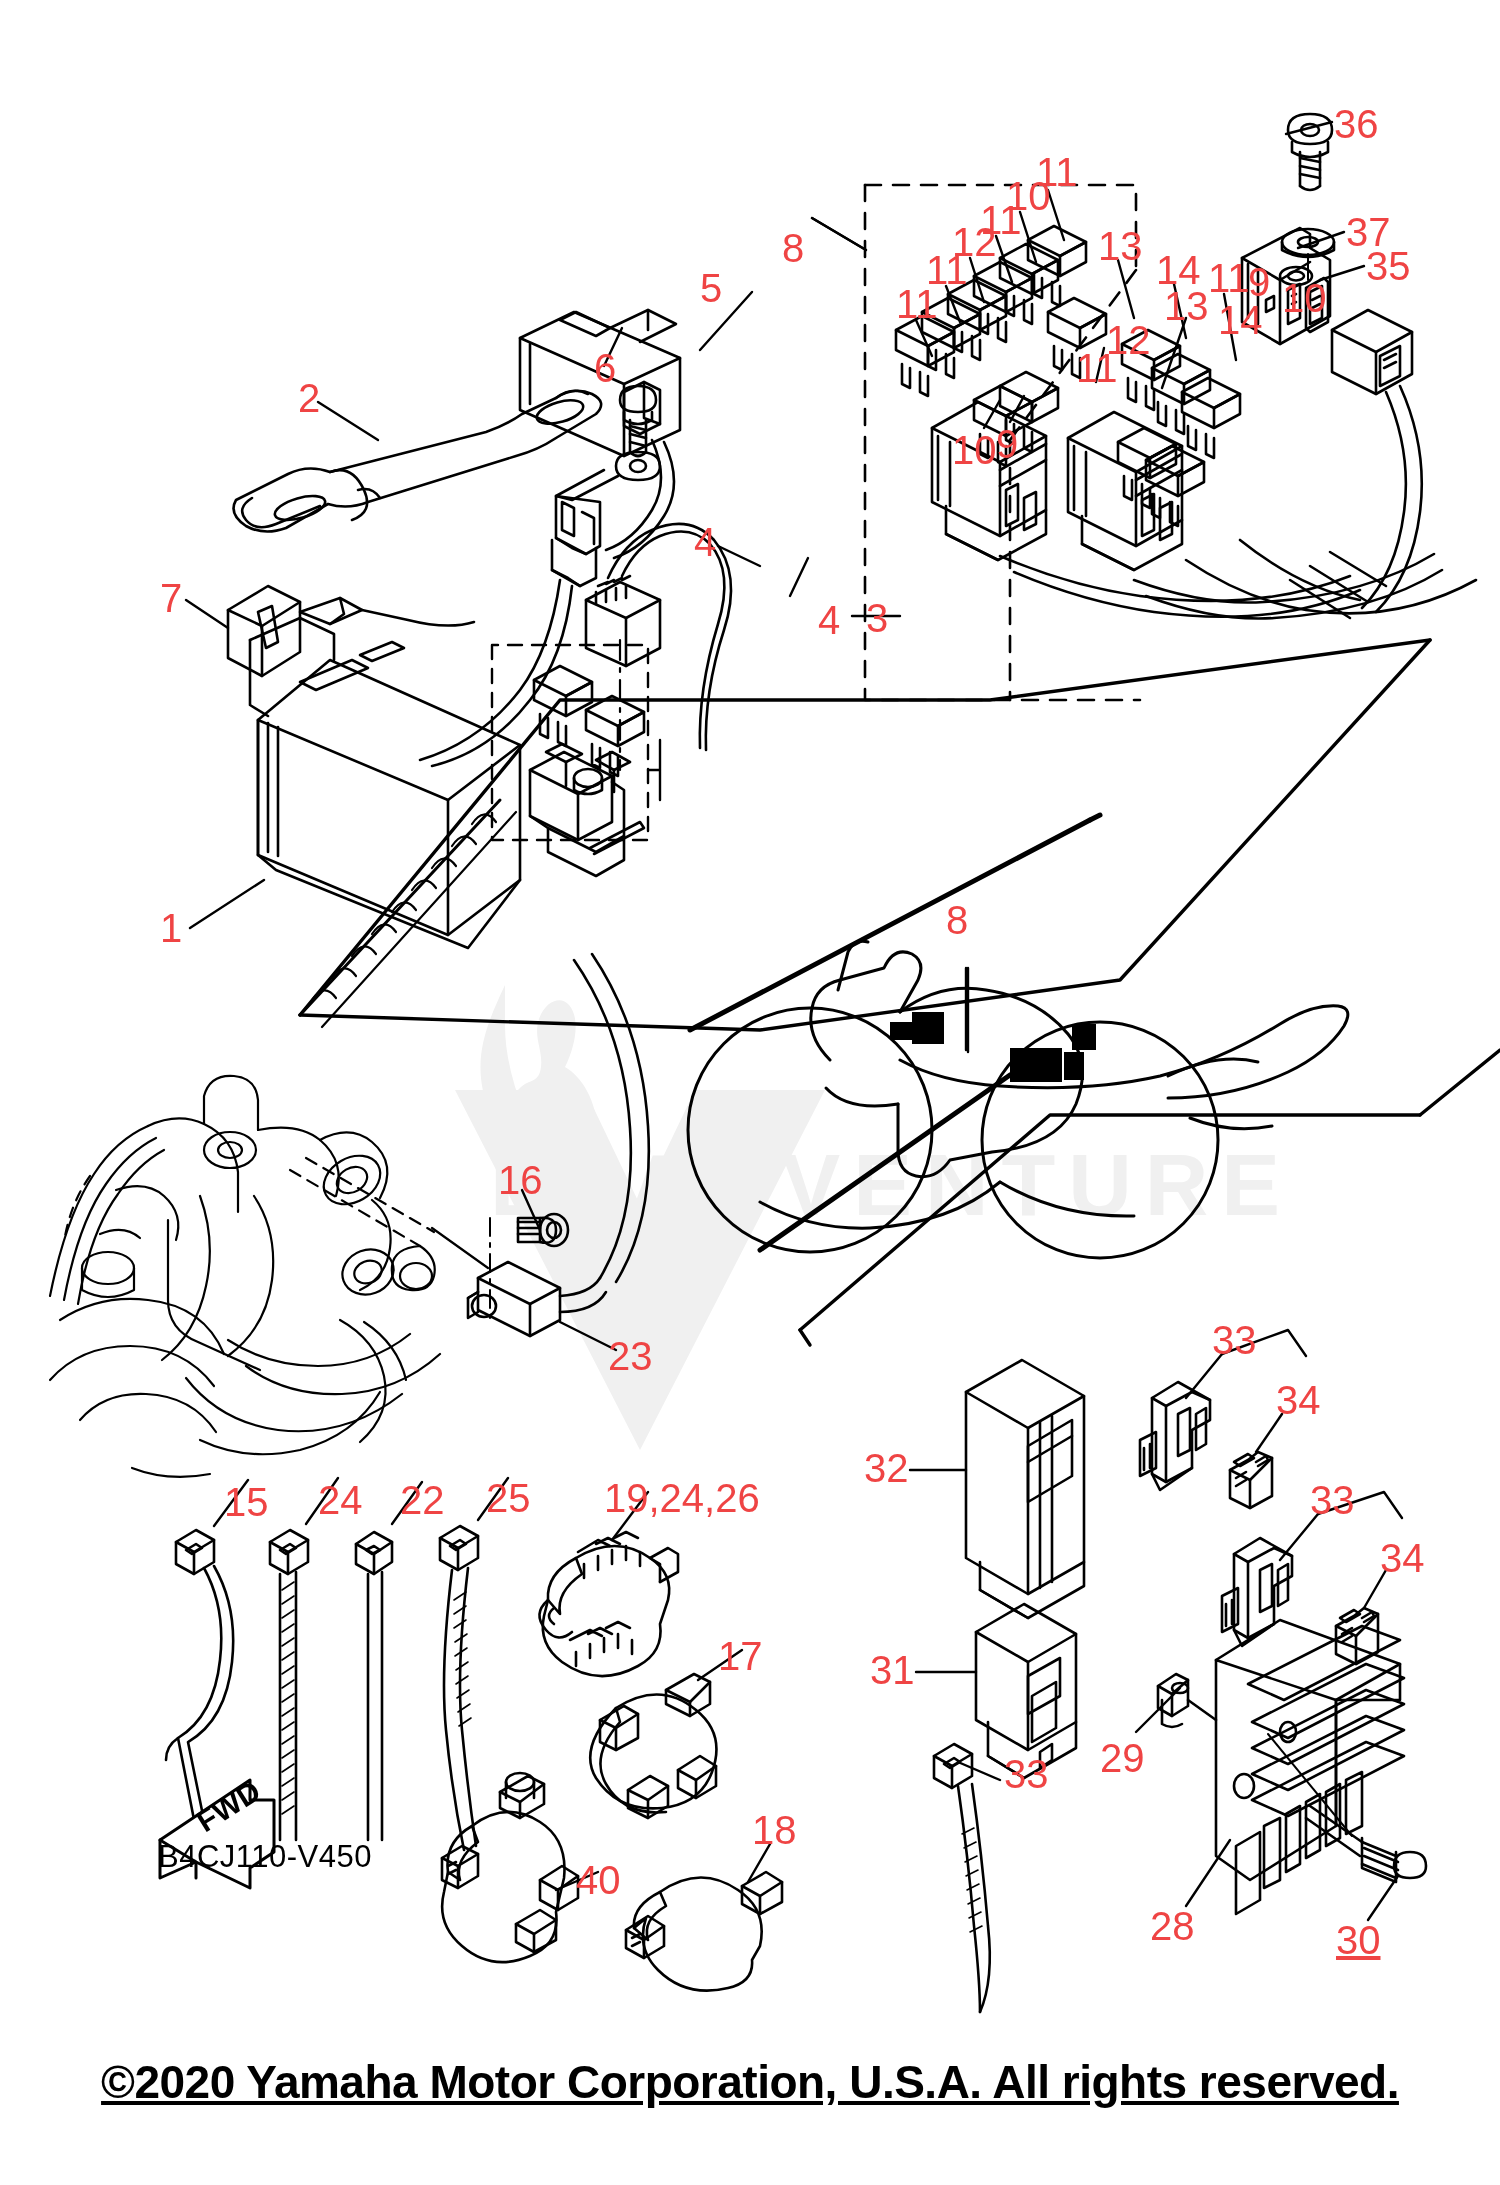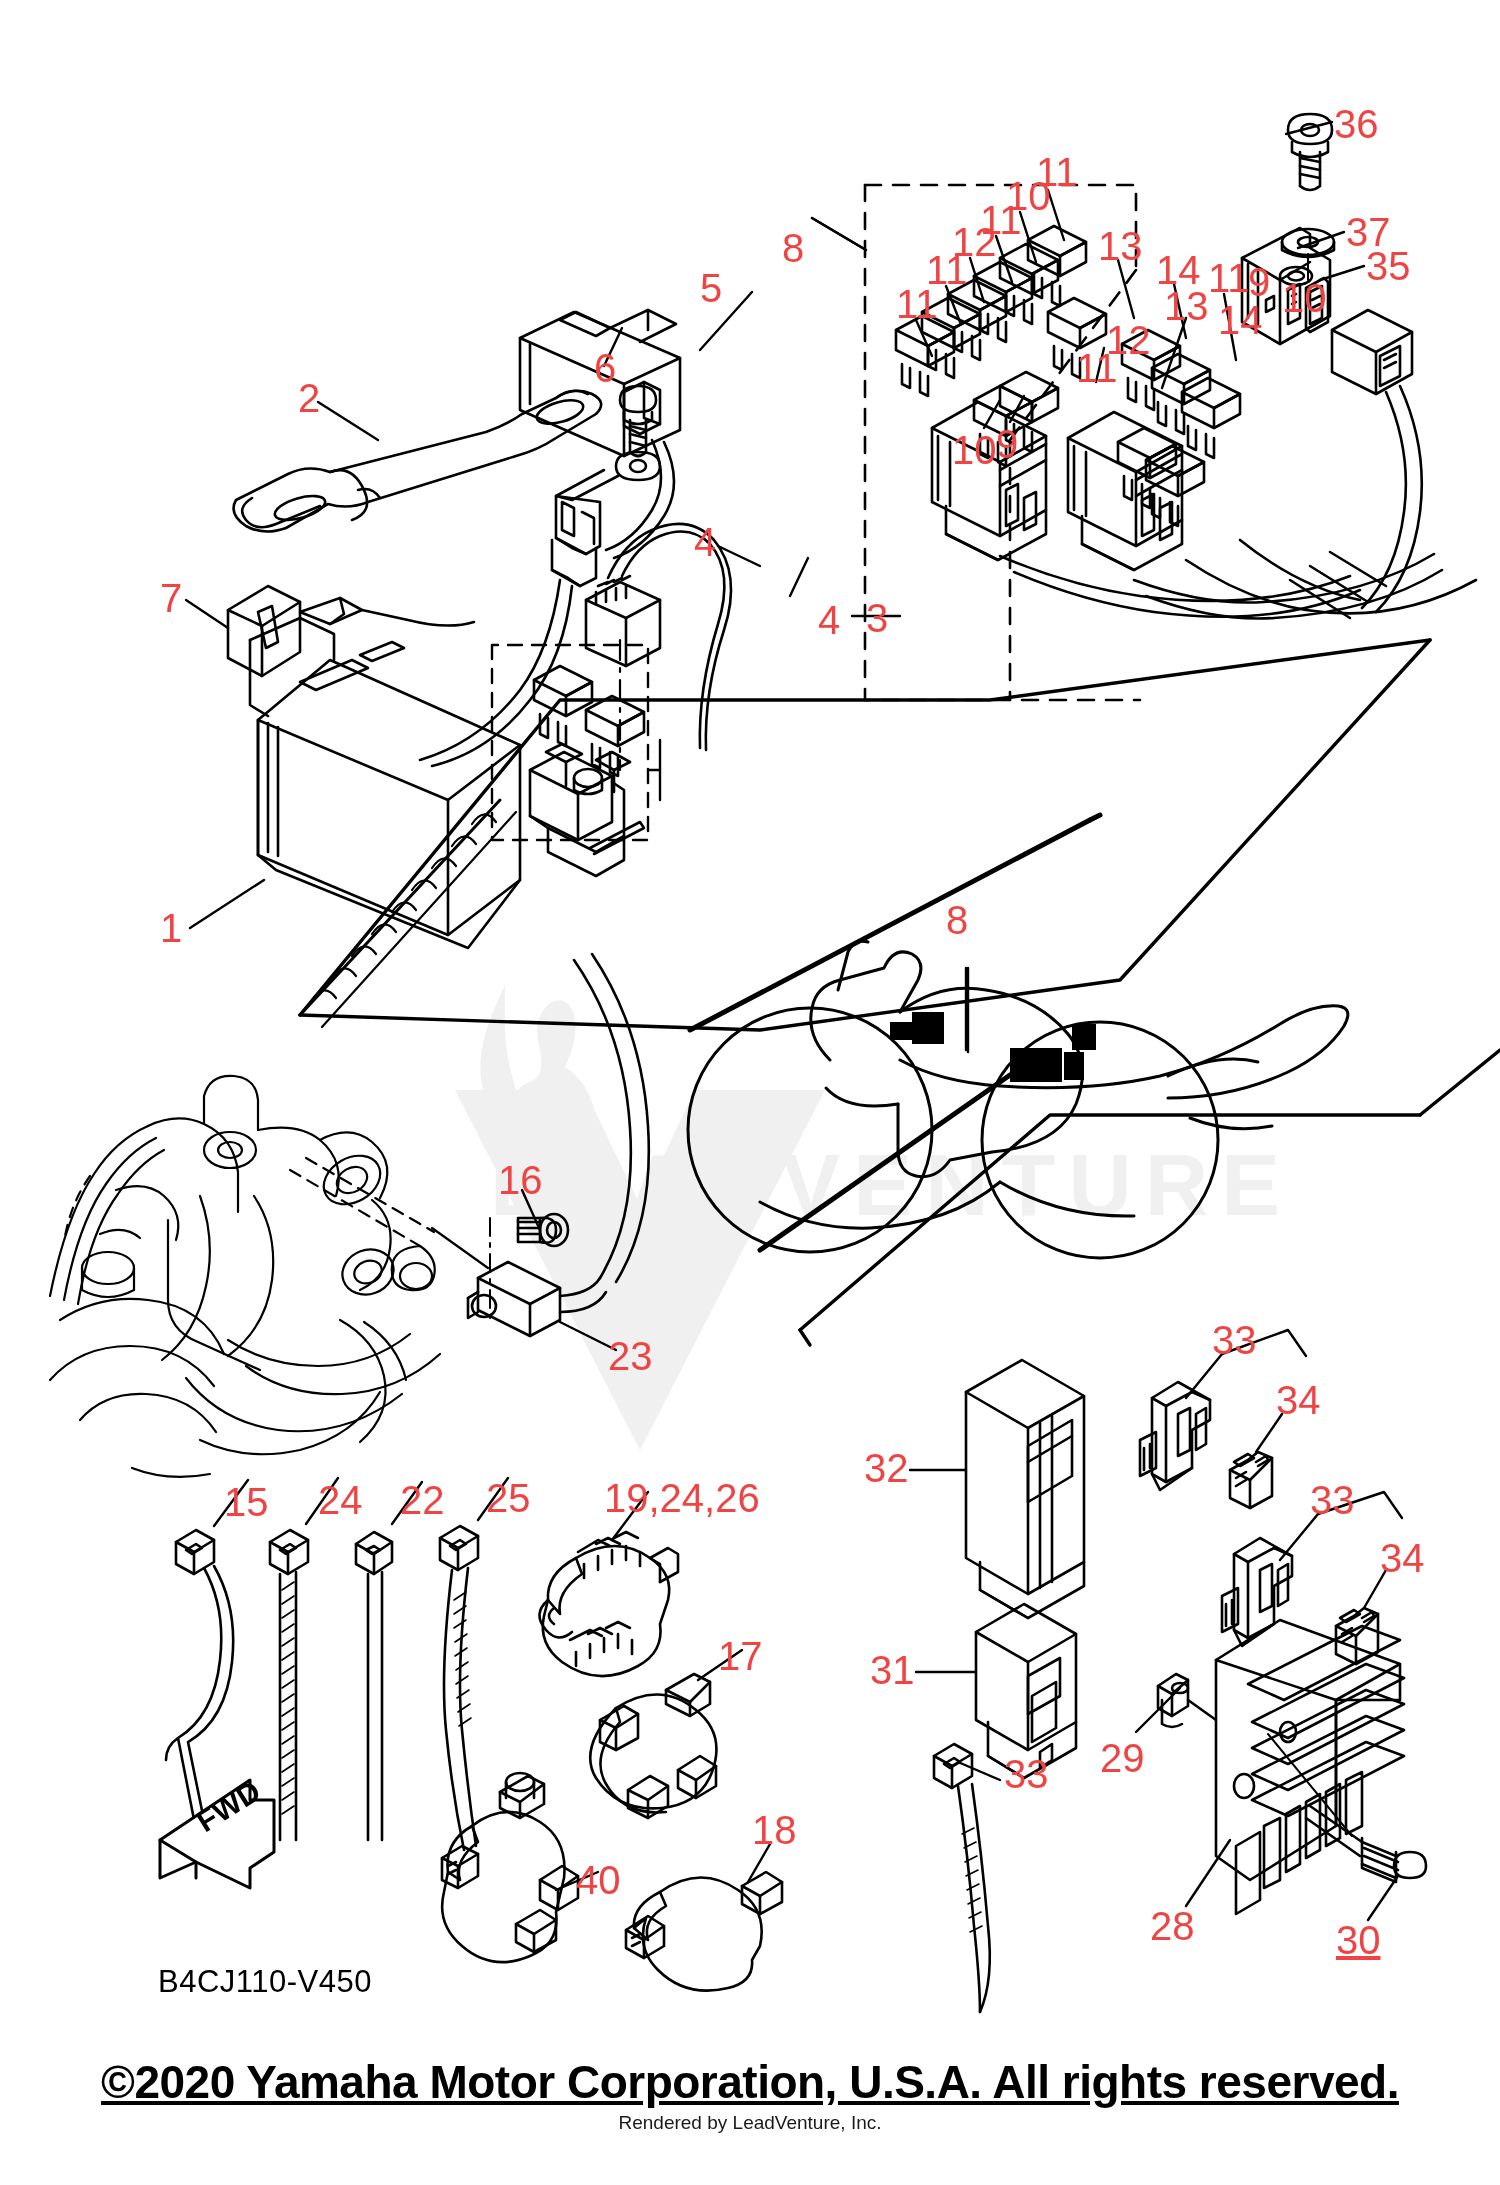--- a/index.html
+++ b/index.html
@@ -821,20 +821,19 @@
   <div class="cal nb" style="left:870px;top:1650px;">31</div>
   <div class="cal nb" style="left:1212px;top:1320px;">33</div>
   <div class="cal nb" style="left:1276px;top:1380px;">34</div>
   <div class="cal nb" style="left:1310px;top:1480px;">33</div>
   <div class="cal nb" style="left:1380px;top:1538px;">34</div>
   <div class="cal nb" style="left:1004px;top:1754px;">33</div>
   <div class="cal nb" style="left:1100px;top:1738px;">29</div>
   <div class="cal nb" style="left:1150px;top:1906px;">28</div>
   <div class="cal nb" style="left:1336px;top:1920px;text-decoration:underline;">30</div>
 
-  <div class="code" style="left:158px;top:1964px;">B4CJ110-V450</div>
+  <div class="code" style="left:158px;top:1839px;">B4CJ110-V450</div>
 
   <div id="footer">
     <span id="copyright">©2020 Yamaha Motor Corporation, U.S.A. All rights reserved.</span>
   </div>
-  <div id="rendered">Rendered by LeadVenture, Inc.</div>
 
 </div>
 
 </body></html>

